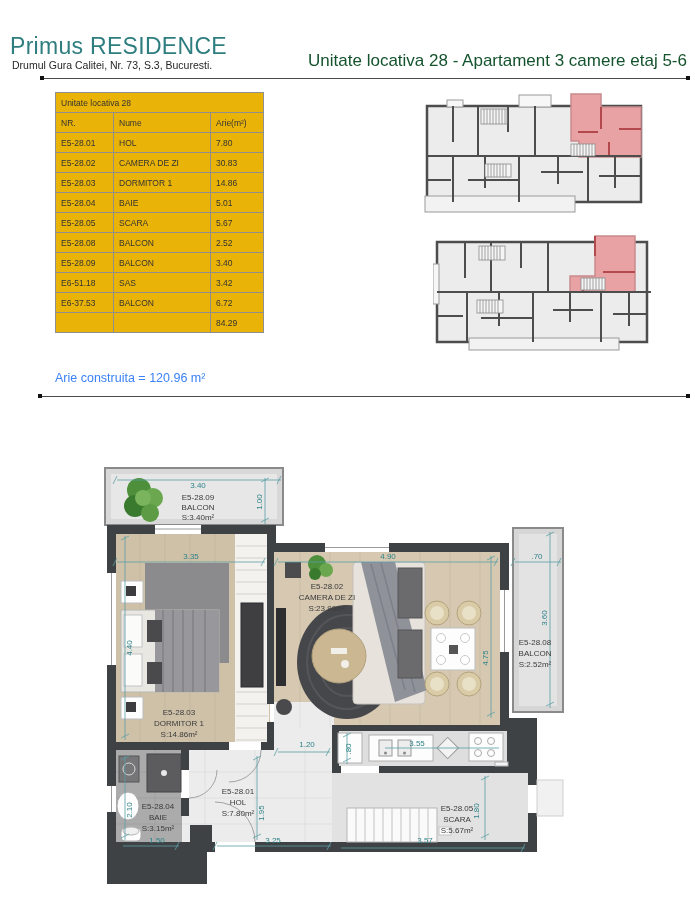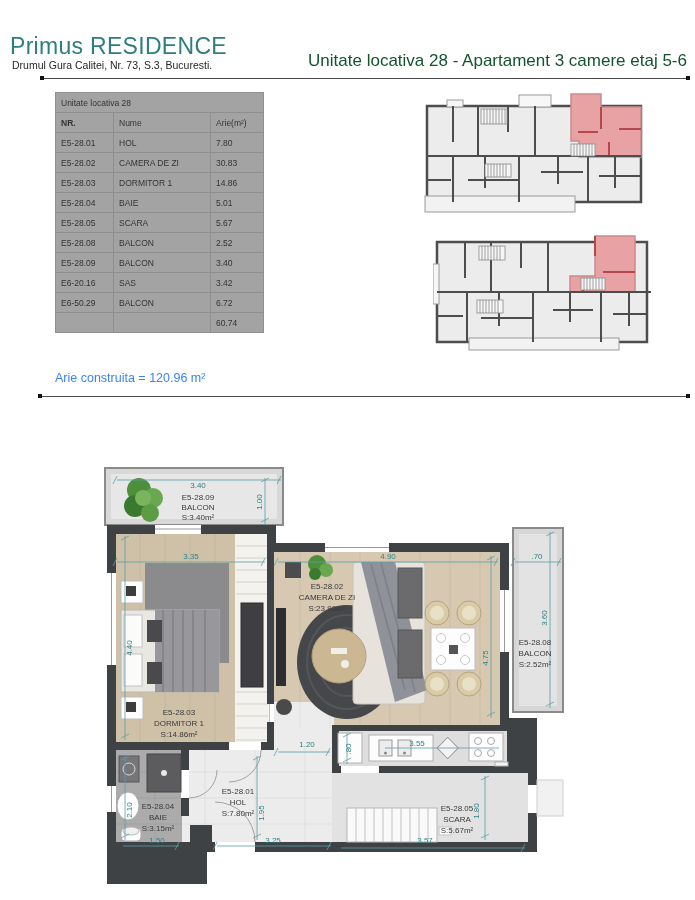--- a/index.html
+++ b/index.html
@@ -7,23 +7,23 @@
        font-family:"Liberation Sans",sans-serif;color:#222;overflow:hidden;}
   .brand{position:absolute;left:10px;top:33px;font-size:23px;color:#2e7d7f;letter-spacing:.3px;}
   .address{position:absolute;left:12px;top:59px;font-size:10.5px;color:#262626;}
   .unit-title{position:absolute;right:8px;top:51px;font-size:17px;color:#14532d;}
   .rule{position:absolute;height:0;border-top:1.4px solid #4a4a4a;}
   .rule .dot{position:absolute;width:4px;height:4px;background:#111;top:-3px;}
   .rule .dot.l{left:0;} .rule .dot.r{right:0;}
   #rule1{left:40px;right:5px;top:78px;}
   #rule2{left:38px;right:5px;top:396px;}
   table.areas{position:absolute;left:55px;top:92px;border-collapse:collapse;
-      font-size:8.5px;color:#333;background:#a3a3a3;}
+      font-size:8.5px;color:#333;background:#eab308;}
   table.areas td{border:1px solid #8f8f8f;padding:0 5px;height:19px;vertical-align:middle;}
-  td.c-nr{width:47px;font-weight:bold;} td.c-nume{width:86px;margin-left:24px;} td.c-arie{width:42px;}
+  td.c-nr{width:47px;} td.c-nume{width:86px;margin-left:24px;} td.c-arie{width:42px;}
   .construita{position:absolute;left:55px;top:371px;font-size:12.5px;color:#3b82f6;}
   .thumb{position:absolute;}
   #thumb1{left:423px;top:92px;} #thumb2{left:433px;top:234px;}
   #plan{position:absolute;left:95px;top:440px;}
   svg text{font-family:"Liberation Sans",sans-serif;}
   .roomlbl{font-size:8px;fill:#3a3a3a;text-anchor:middle;}
   .dim{font-size:8px;fill:#2f8389;text-anchor:middle;}
 </style>
 </head>
 <body>
@@ -75,33 +75,33 @@
         <td>E5-28.08</td>
         <td>BALCON</td>
         <td>2.52</td>
       </tr>
   <tr>
         <td>E5-28.09</td>
         <td>BALCON</td>
         <td>3.40</td>
       </tr>
   <tr>
-        <td>E6-20.16</td>
+        <td>E6-51.18</td>
         <td>SAS</td>
         <td>3.42</td>
       </tr>
   <tr>
-        <td>E6-50.29</td>
+        <td>E6-37.53</td>
         <td>BALCON</td>
         <td>6.72</td>
       </tr>
   <tr>
         <td></td>
         <td></td>
-        <td>60.74</td>
+        <td>84.29</td>
       </tr>
 </tbody>
   </table>
 <div class="construita">Arie construita = 120.96 m²</div>
 
 <svg id="thumb1" class="thumb" width="225" height="130" viewBox="0 0 225 130">
   <rect x="4" y="14" width="214" height="96" fill="#ececec" stroke="#4d4d4d" stroke-width="2.5"></rect>
   <rect x="2" y="104" width="150" height="16" fill="#f2f2f2" stroke="#9a9a9a" stroke-width="1"></rect>
   <rect x="96" y="3" width="32" height="12" fill="#f7f7f7" stroke="#9a9a9a" stroke-width="1"></rect>
   <rect x="24" y="8" width="16" height="7" fill="#f7f7f7" stroke="#9a9a9a" stroke-width="1"></rect>

